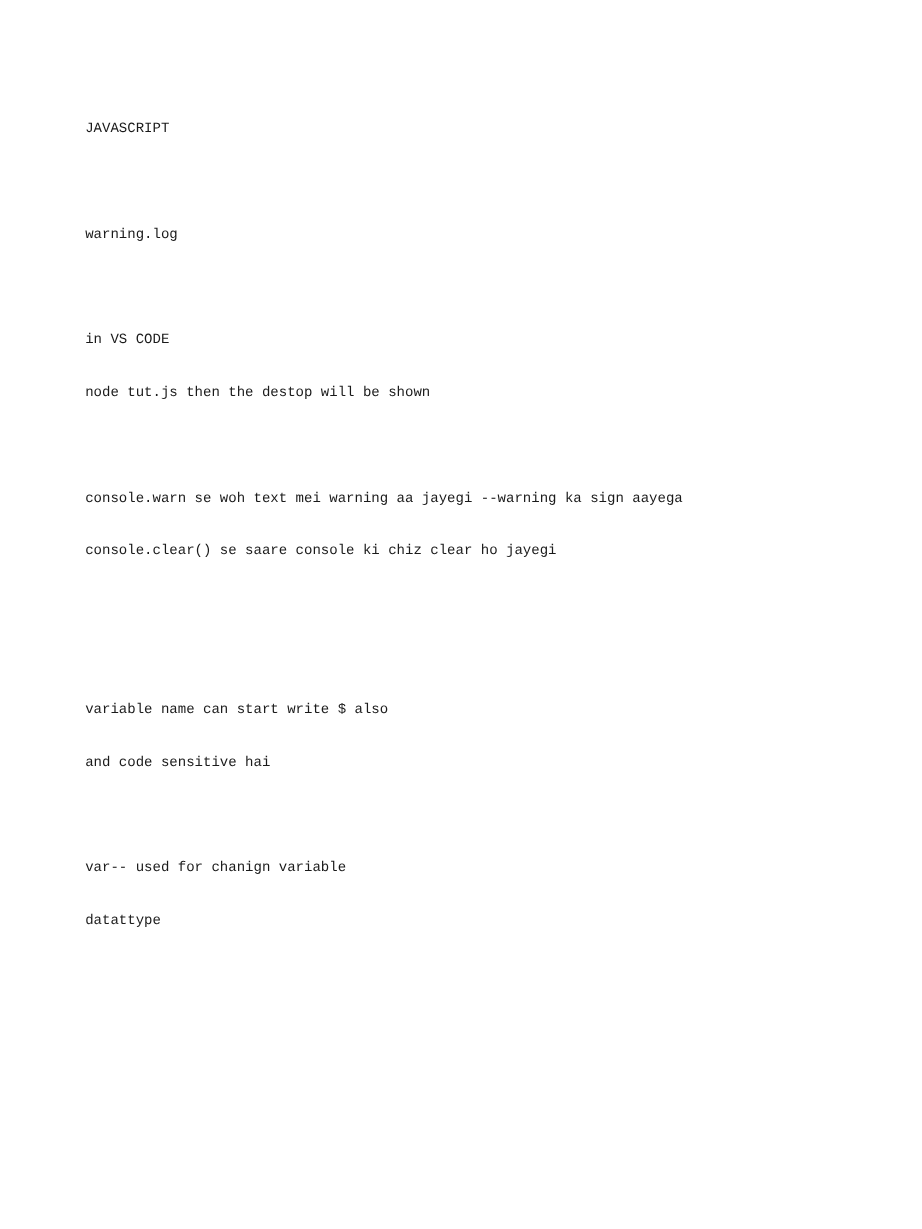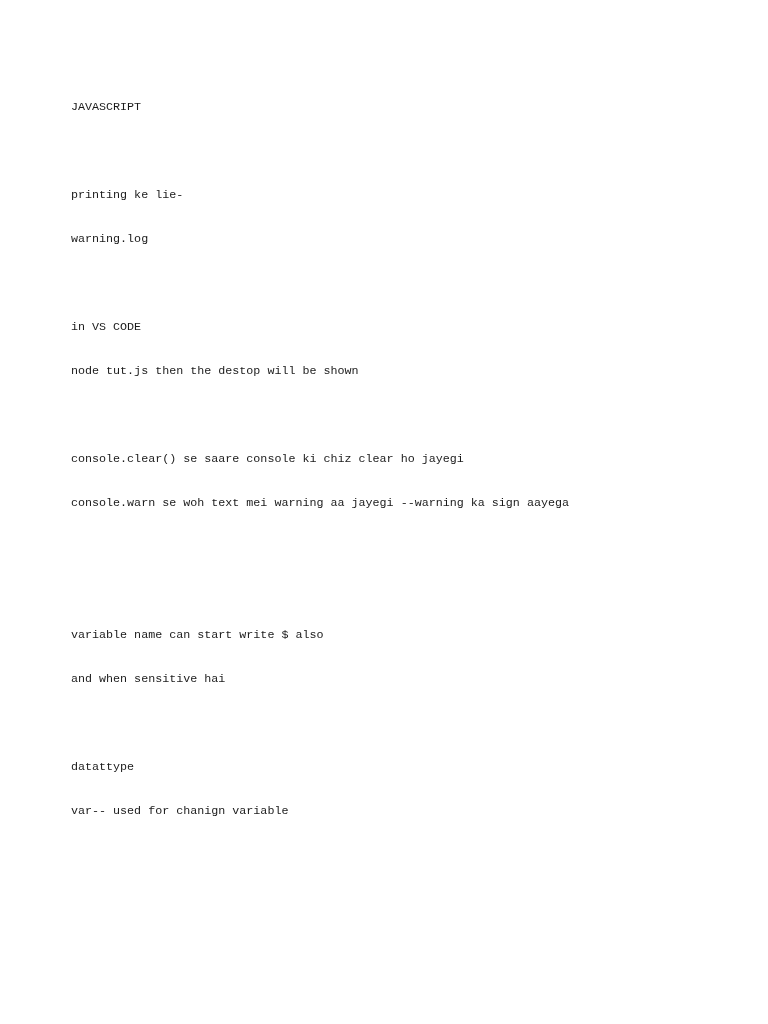--- a/index.html
+++ b/index.html
@@ -38,35 +38,34 @@
       white-space: pre;
     }
   </style>
 </head>
 <body>
 
 <div class="page">
   <div class="content">
     <span class="line">JAVASCRIPT</span>
     <span class="line"></span>
-    <span class="line">printing ke lie-</span>
     <span class="line">warning.log</span>
     <span class="line"></span>
     <span class="line">in VS CODE</span>
     <span class="line">node tut.js then the destop will be shown</span>
     <span class="line"></span>
+    <span class="line">console.warn se woh text mei warning aa jayegi --warning ka sign aayega</span>
     <span class="line">console.clear() se saare console ki chiz clear ho jayegi</span>
-    <span class="line">console.warn se woh text mei warning aa jayegi --warning ka sign aayega</span>
     <span class="line"></span>
     <span class="line"></span>
     <span class="line">variable name can start write $ also</span>
-    <span class="line">and when sensitive hai</span>
+    <span class="line">and code sensitive hai</span>
     <span class="line"></span>
+    <span class="line">var-- used for chanign variable</span>
     <span class="line">datattype</span>
-    <span class="line">var-- used for chanign variable</span>
     <span class="line"></span>
     <span class="line"></span>
     
     
     
     
     
     
     
     

